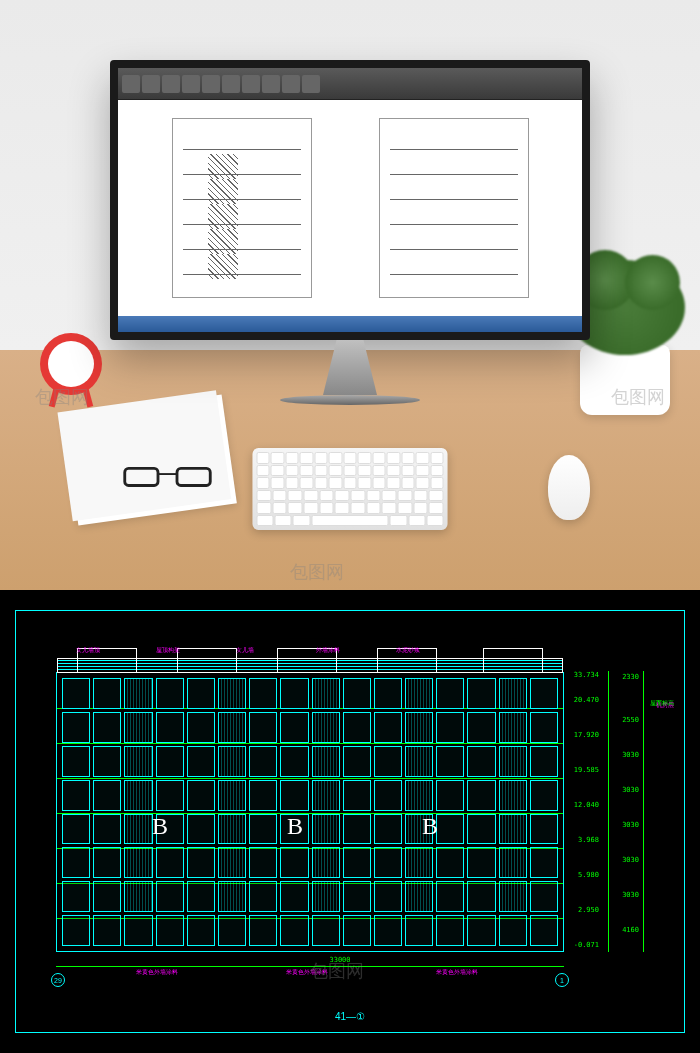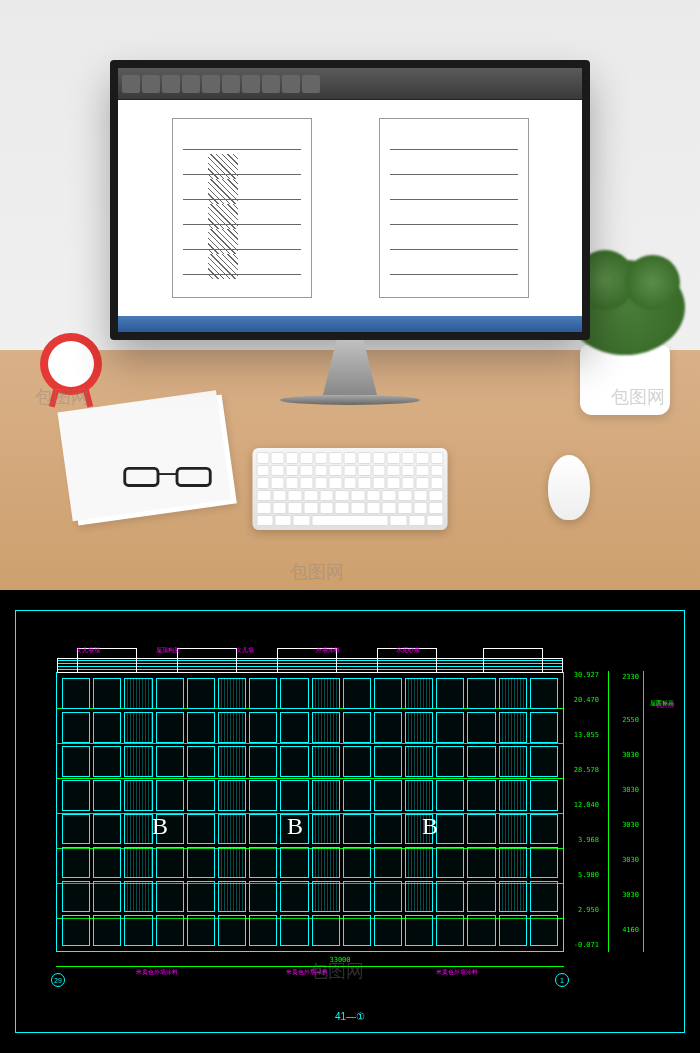--- a/index.html
+++ b/index.html
@@ -715,24 +715,24 @@
         <div class="unit-label" style="top:140px;left:230px">B</div>
         <div class="unit-label" style="top:140px;left:365px">B</div>
       </div>
 
       <div class="anno" style="top:5px;left:40px">女儿墙顶</div>
       <div class="anno" style="top:5px;left:120px">屋顶构架</div>
       <div class="anno" style="top:5px;left:200px">女儿墙</div>
       <div class="anno" style="top:5px;left:280px">外墙涂料</div>
       <div class="anno" style="top:5px;left:360px">水泥砂浆</div>
 
-      <div class="dim-label" style="top:30px;right:45px">30.927</div>
+      <div class="dim-label" style="top:30px;right:45px">33.734</div>
       <div class="dim-label" style="top:55px;right:45px">20.470</div>
-      <div class="dim-label" style="top:90px;right:45px">13.055</div>
-      <div class="dim-label" style="top:125px;right:45px">28.578</div>
+      <div class="dim-label" style="top:90px;right:45px">17.920</div>
+      <div class="dim-label" style="top:125px;right:45px">19.585</div>
       <div class="dim-label" style="top:160px;right:45px">12.040</div>
       <div class="dim-label" style="top:195px;right:45px">3.968</div>
       <div class="dim-label" style="top:230px;right:45px">5.980</div>
       <div class="dim-label" style="top:265px;right:45px">2.950</div>
       <div class="dim-label" style="top:300px;right:45px">-0.071</div>
 
       <div class="dim-label" style="top:32px;right:5px">2330</div>
       <div class="dim-label" style="top:75px;right:5px">2550</div>
       <div class="dim-label" style="top:110px;right:5px">3030</div>
       <div class="dim-label" style="top:145px;right:5px">3030</div>

